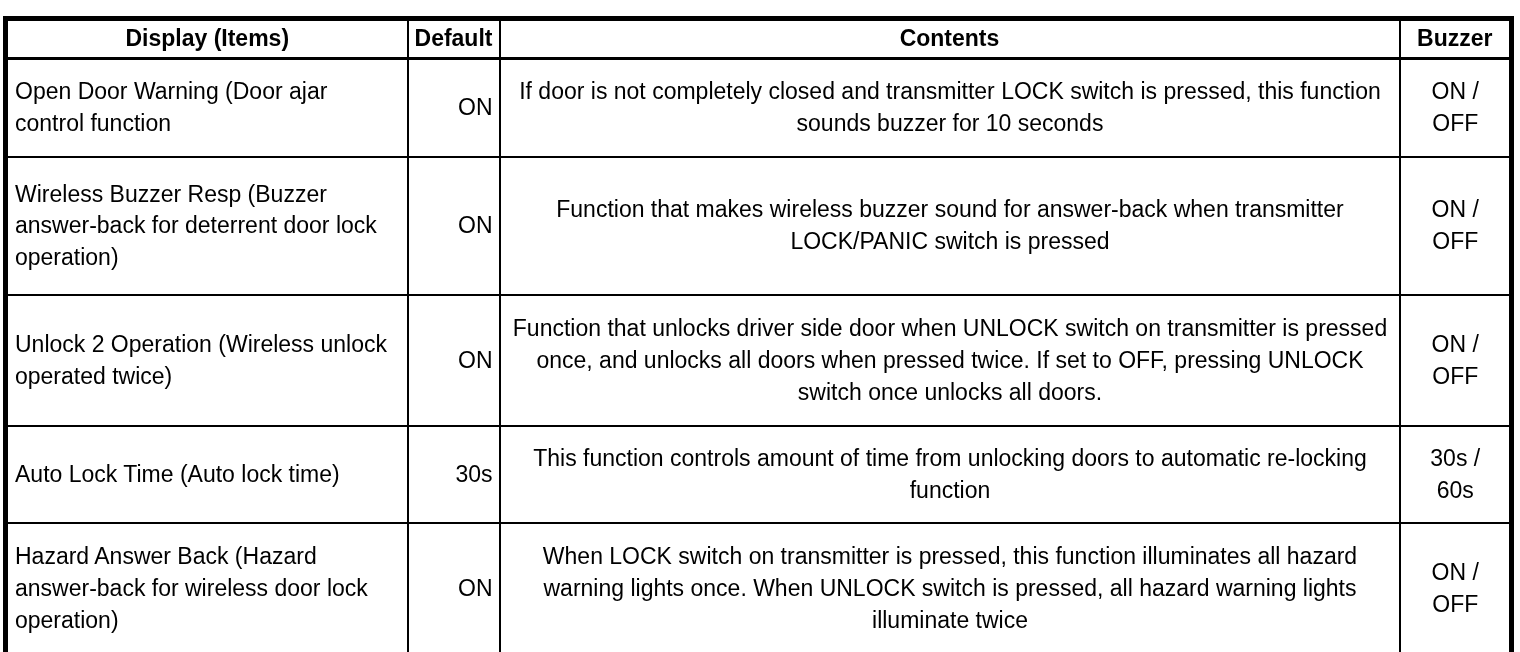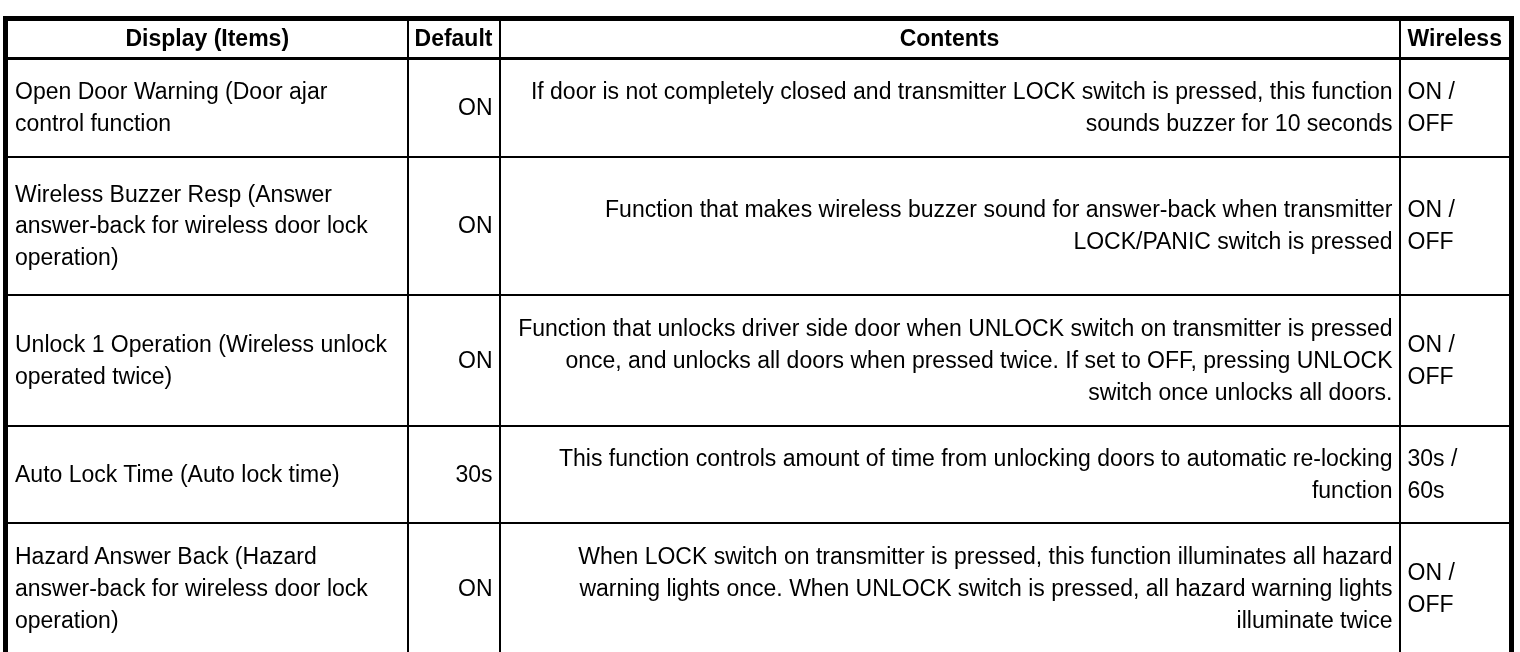--- a/index.html
+++ b/index.html
@@ -42,22 +42,22 @@
     height: 36px;
     padding: 0 4px;
   }
   col.c-display  { width: 402px; }
   col.c-default  { width: 92px;  }
   col.c-contents { width: 900px; }
   col.c-setting  { width: 112px; }
 
   td.cell-display  { text-align: left; }
   td.cell-default  { text-align: right; }
-  td.cell-contents { text-align: right; }
-  td.cell-setting  { text-align: left; white-space: pre-line; }
+  td.cell-contents { text-align: center; }
+  td.cell-setting  { text-align: center; white-space: pre-line; }
 
   tr.r1 { height: 76px; }
   tr.r2 { height: 106px; }
   tr.r3 { height: 70px; }
   tr.r4 { height: 72px; }
   tr.r5 { height: 98px; }
   tr.r6 { height: 74px; }
   tr.r7 { height: 103px; }
 </style>
 </head>
@@ -69,40 +69,40 @@
       <col class="c-display">
       <col class="c-default">
       <col class="c-contents">
       <col class="c-setting">
     </colgroup>
     <thead>
       <tr>
         <th>Display (Items)</th>
         <th>Default</th>
         <th>Contents</th>
-        <th>Wireless</th>
+        <th>Buzzer</th>
       </tr>
     </thead>
     <tbody>
       <tr class="r1">
         <td class="cell-display">Open Door Warning (Door ajar control function</td>
         <td class="cell-default">ON</td>
         <td class="cell-contents">If door is not completely closed and transmitter LOCK switch is pressed, this function sounds buzzer for 10 seconds</td>
         <td class="cell-setting">ON /
 OFF</td>
       </tr>
       <tr class="r2">
-        <td class="cell-display">Wireless Buzzer Resp (Answer answer-back for wireless door lock operation)</td>
+        <td class="cell-display">Wireless Buzzer Resp (Buzzer answer-back for deterrent door lock operation)</td>
         <td class="cell-default">ON</td>
         <td class="cell-contents">Function that makes wireless buzzer sound for answer-back when transmitter LOCK/PANIC switch is pressed</td>
         <td class="cell-setting">ON /
 OFF</td>
       </tr>
       <tr class="r5">
-        <td class="cell-display">Unlock 1 Operation (Wireless unlock operated twice)</td>
+        <td class="cell-display">Unlock 2 Operation (Wireless unlock operated twice)</td>
         <td class="cell-default">ON</td>
         <td class="cell-contents">Function that unlocks driver side door when UNLOCK switch on transmitter is pressed once, and unlocks all doors when pressed twice. If set to OFF, pressing UNLOCK switch once unlocks all doors.</td>
         <td class="cell-setting">ON /
 OFF</td>
       </tr>
       <tr class="r6">
         <td class="cell-display">Auto Lock Time (Auto lock time)</td>
         <td class="cell-default">30s</td>
         <td class="cell-contents">This function controls amount of time from unlocking doors to automatic re-locking function</td>
         <td class="cell-setting">30s /

